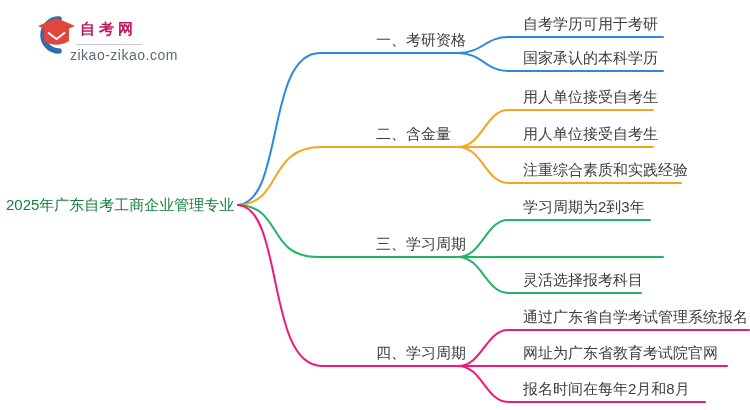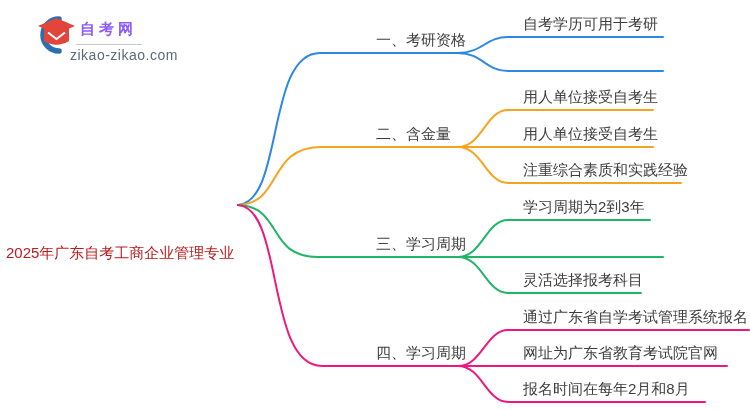--- a/index.html
+++ b/index.html
@@ -10,30 +10,30 @@
   }
   .stage{position:absolute;inset:0;width:750px;height:410px;}
   svg.map{position:absolute;left:0;top:0;}
   svg.map path{fill:none;stroke-width:2;stroke-linecap:round;stroke-linejoin:round;}
   .txt{
     position:absolute;white-space:nowrap;color:#3d3d3d;
     font-size:15px;line-height:18px;
   }
   .root-title{
     left:6px;top:196px;width:224px;text-align:right;
-    font-size:15px;color:#b91c1c;margin-top:48px;
+    font-size:15px;color:#15803d;
   }
   .branch-label{left:376px;}
   .child-text{left:523px;}
   
   .logo{position:absolute;left:30px;top:11px;width:150px;height:52px;}
   .logo-icon{position:absolute;left:2px;top:2px;}
   .brand{
     position:absolute;left:50px;top:9px;font-size:15px;font-weight:bold;
-    color:#8b5cf6;letter-spacing:4px;
+    color:#be185d;letter-spacing:4px;
   }
   .brand-divider{
     position:absolute;left:46px;top:33px;width:66px;height:1px;background:#c9c9c9;
   }
   .brand-domain{
     position:absolute;left:40px;top:36px;font-size:14px;color:#5e6b76;letter-spacing:0.5px;
   }
 </style>
 </head>
 <body>
@@ -79,20 +79,21 @@
     </svg>
     <div class="brand">自考网</div>
     <div class="brand-divider"></div>
     <div class="brand-domain">zikao-zikao.com</div>
   </div>
 
   <div class="txt root-title">2025年广东自考工商企业管理专业</div>
 
   <div class="txt branch-label" style="top:31px">一、考研资格</div>
   <div class="txt child-text" style="top:15px">自考学历可用于考研</div>
+  <div class="txt child-text" style="top:49px">国家承认的本科学历</div>
 
   <div class="txt branch-label" style="top:125px">二、含金量</div>
   <div class="txt child-text" style="top:88px">用人单位接受自考生</div>
   <div class="txt child-text" style="top:161px">注重综合素质和实践经验</div>
   <div class="txt child-text" style="top:125px">用人单位接受自考生</div>
 
   <div class="txt branch-label" style="top:235px">三、学习周期</div>
   <div class="txt child-text" style="top:198px">学习周期为2到3年</div>
   <div class="txt child-text" style="top:271px">灵活选择报考科目</div>
 

